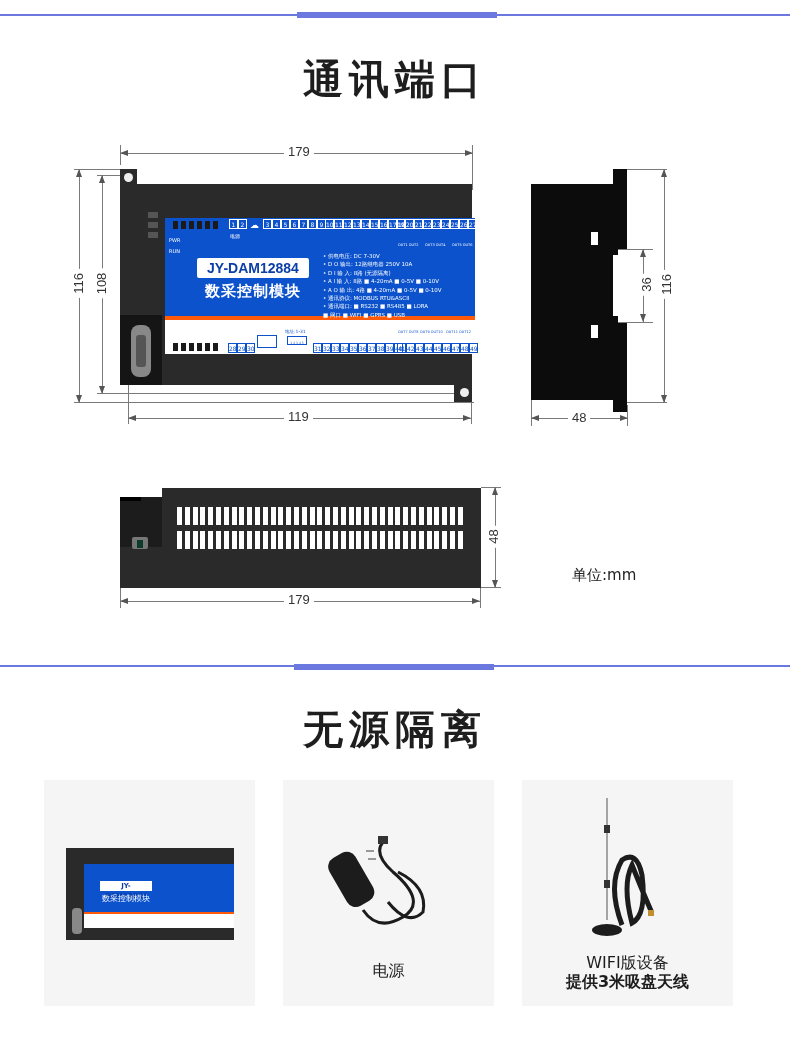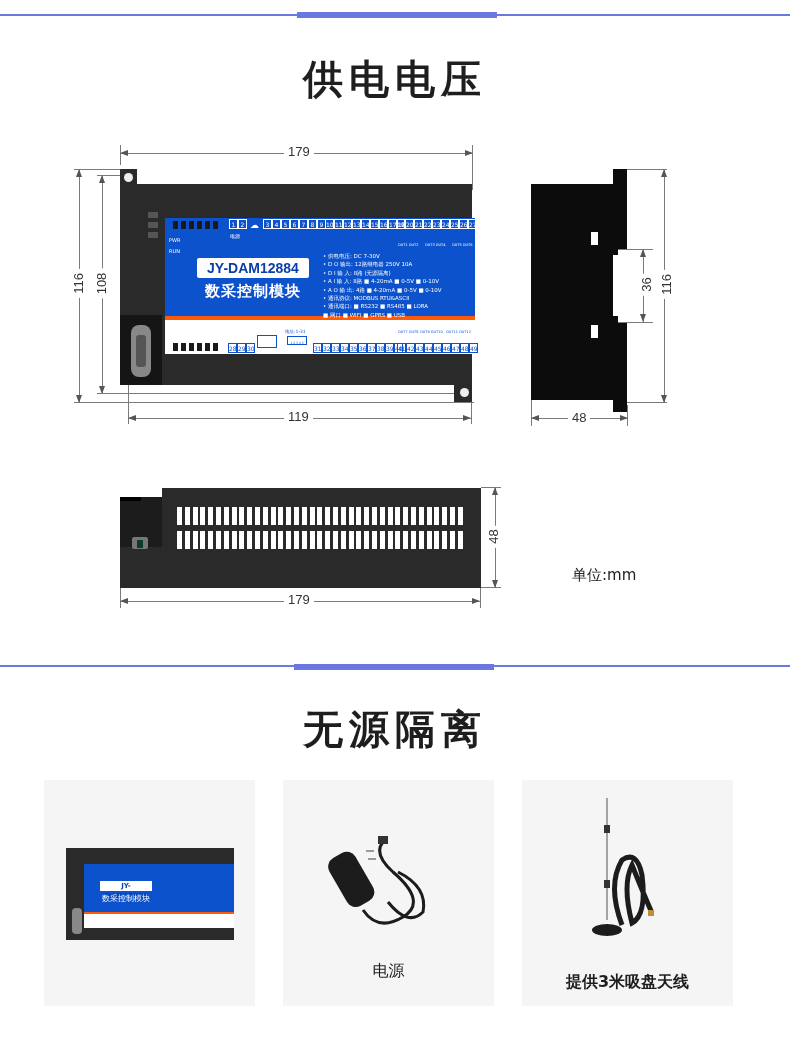--- a/index.html
+++ b/index.html
@@ -30,21 +30,21 @@
   .card-label { position: absolute; left: 0; width: 100%; text-align: center; font-size: 16px; color: #1e1e1e; line-height: 20px; }
   .vent { position: absolute; width: 5px; height: 18px; background: #fff; }
 </style>
 </head>
 <body>
 
 <div>
   <div class="divider-line" style="top:14px;"></div>
   <div class="divider-tab" style="top:12px; left:297px; width:200px;"></div>
 </div>
-<div class="section-title" style="top:52px;">供电电压</div>
+<div class="section-title" style="top:52px;">通讯端口</div>
 
 <div>
 
   <div class="dim-line" style="left:120px; top:153px; width:352px; height:1px;"></div>
   <div class="dim-line" style="left:120px; top:145px; width:1px; height:20px;"></div>
   <div class="dim-line" style="left:472px; top:145px; width:1px; height:45px;"></div>
   <div class="arrow-l" style="left:120px; top:150px;"></div>
   <div class="arrow-r" style="left:465px; top:150px;"></div>
   <div class="dim-label" style="left:284px; top:144px;">179</div>
 
@@ -360,14 +360,15 @@
 
 <div class="card" style="left:522px; top:780px; width:211px; height:226px;">
   <svg class="abs" style="left:60px; top:15px;" width="100" height="145" viewBox="0 0 100 145">
     <line x1="25" y1="3" x2="25" y2="125" stroke="#888" stroke-width="1.5"></line>
     <rect x="22" y="30" width="6" height="8" fill="#333"></rect>
     <rect x="22" y="85" width="6" height="8" fill="#333"></rect>
     <ellipse cx="25" cy="135" rx="15" ry="6" fill="#1c1c1c"></ellipse>
     <path d="M40 130 Q25 90 40 65 Q55 55 60 80 Q65 120 50 128 Q40 90 50 70 Q62 100 70 118" stroke="#1c1c1c" stroke-width="5" fill="none"></path>
     <rect x="66" y="115" width="6" height="6" fill="#c09030"></rect>
   </svg>
+  <div class="card-label" style="top:173px;">WIFI版设备</div>
   <div class="card-label" style="top:192px;font-weight:bold;">提供3米吸盘天线</div>
 </div>
 
 </body></html>

